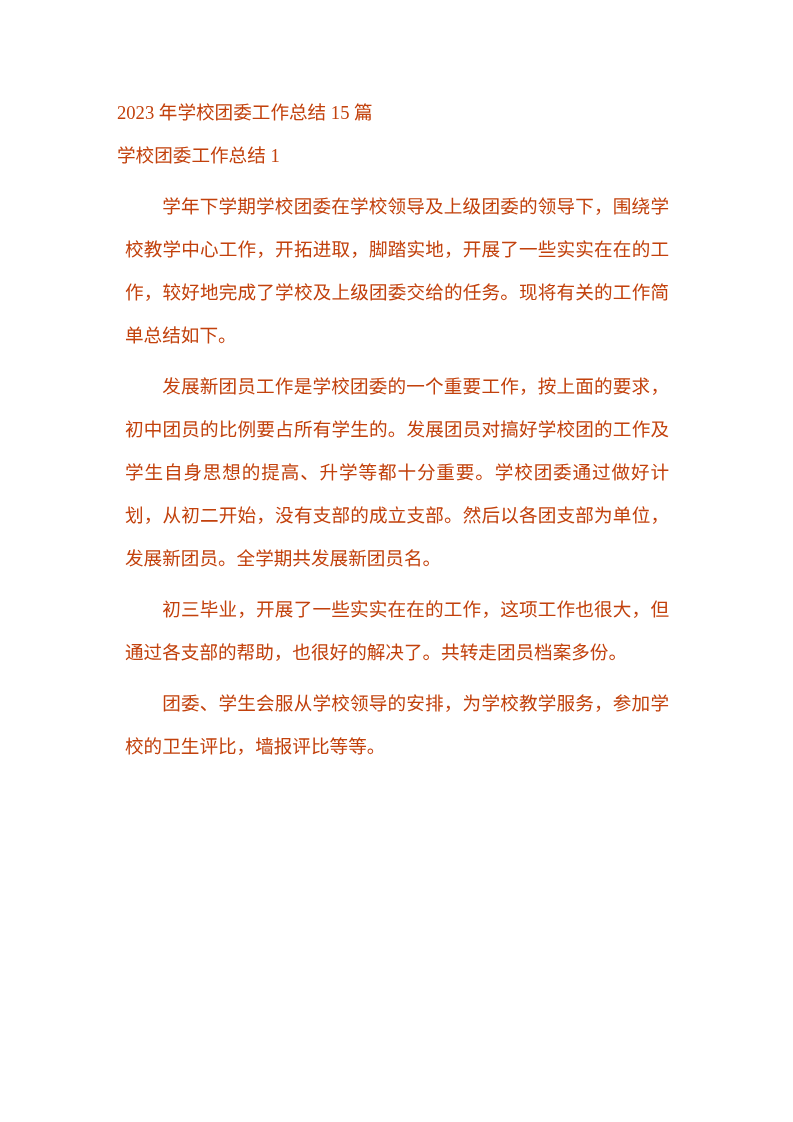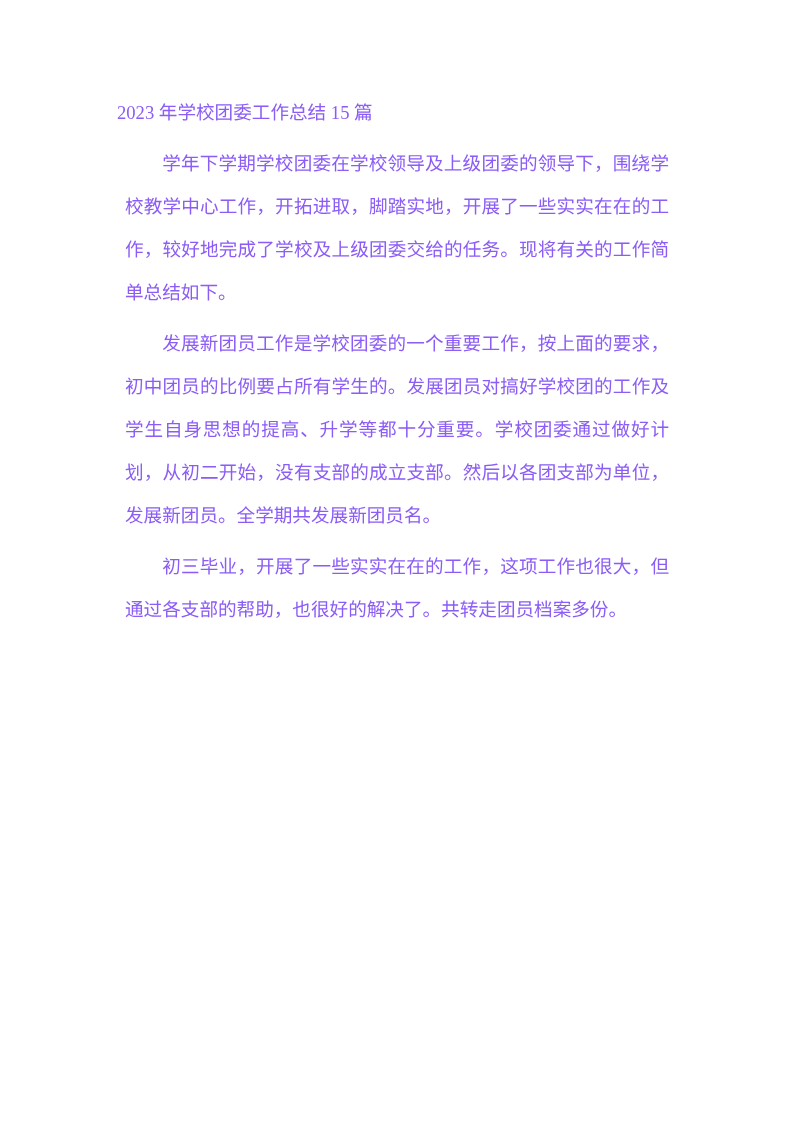--- a/index.html
+++ b/index.html
@@ -11,21 +11,21 @@
     height: 1122px;
     background: #ffffff;
     overflow: hidden;
   }
   .page {
     box-sizing: border-box;
     width: 793px;
     height: 1122px;
     padding: 91px 116px 40px 117px;
     background: #ffffff;
-    color: #8b5cf6;
+    color: #c2410c;
     font-family: "Liberation Serif", "DejaVu Serif", serif;
     font-size: 18.6px;
     line-height: 43px;
     text-align: justify;
     text-justify: inter-ideograph;
   }
   .doc-title,
   .doc-subtitle {
     margin: 0;
     padding: 0;
@@ -38,16 +38,18 @@
     margin: 8px;
     padding: 0;
     text-indent: 2em;
   }
 </style>
 </head>
 <body>
 
 <div class="page">
   <h1 class="doc-title">2023 年学校团委工作总结 15 篇</h1>
+  <h2 class="doc-subtitle">学校团委工作总结 1</h2>
   <p class="body-para">学年下学期学校团委在学校领导及上级团委的领导下，围绕学校教学中心工作，开拓进取，脚踏实地，开展了一些实实在在的工作，较好地完成了学校及上级团委交给的任务。现将有关的工作简单总结如下。</p>
   <p class="body-para">发展新团员工作是学校团委的一个重要工作，按上面的要求，初中团员的比例要占所有学生的。发展团员对搞好学校团的工作及学生自身思想的提高、升学等都十分重要。学校团委通过做好计划，从初二开始，没有支部的成立支部。然后以各团支部为单位，发展新团员。全学期共发展新团员名。</p>
   <p class="body-para">初三毕业，开展了一些实实在在的工作，这项工作也很大，但通过各支部的帮助，也很好的解决了。共转走团员档案多份。</p>
+  <p class="body-para">团委、学生会服从学校领导的安排，为学校教学服务，参加学校的卫生评比，墙报评比等等。</p>
 </div>
 
 </body></html>

